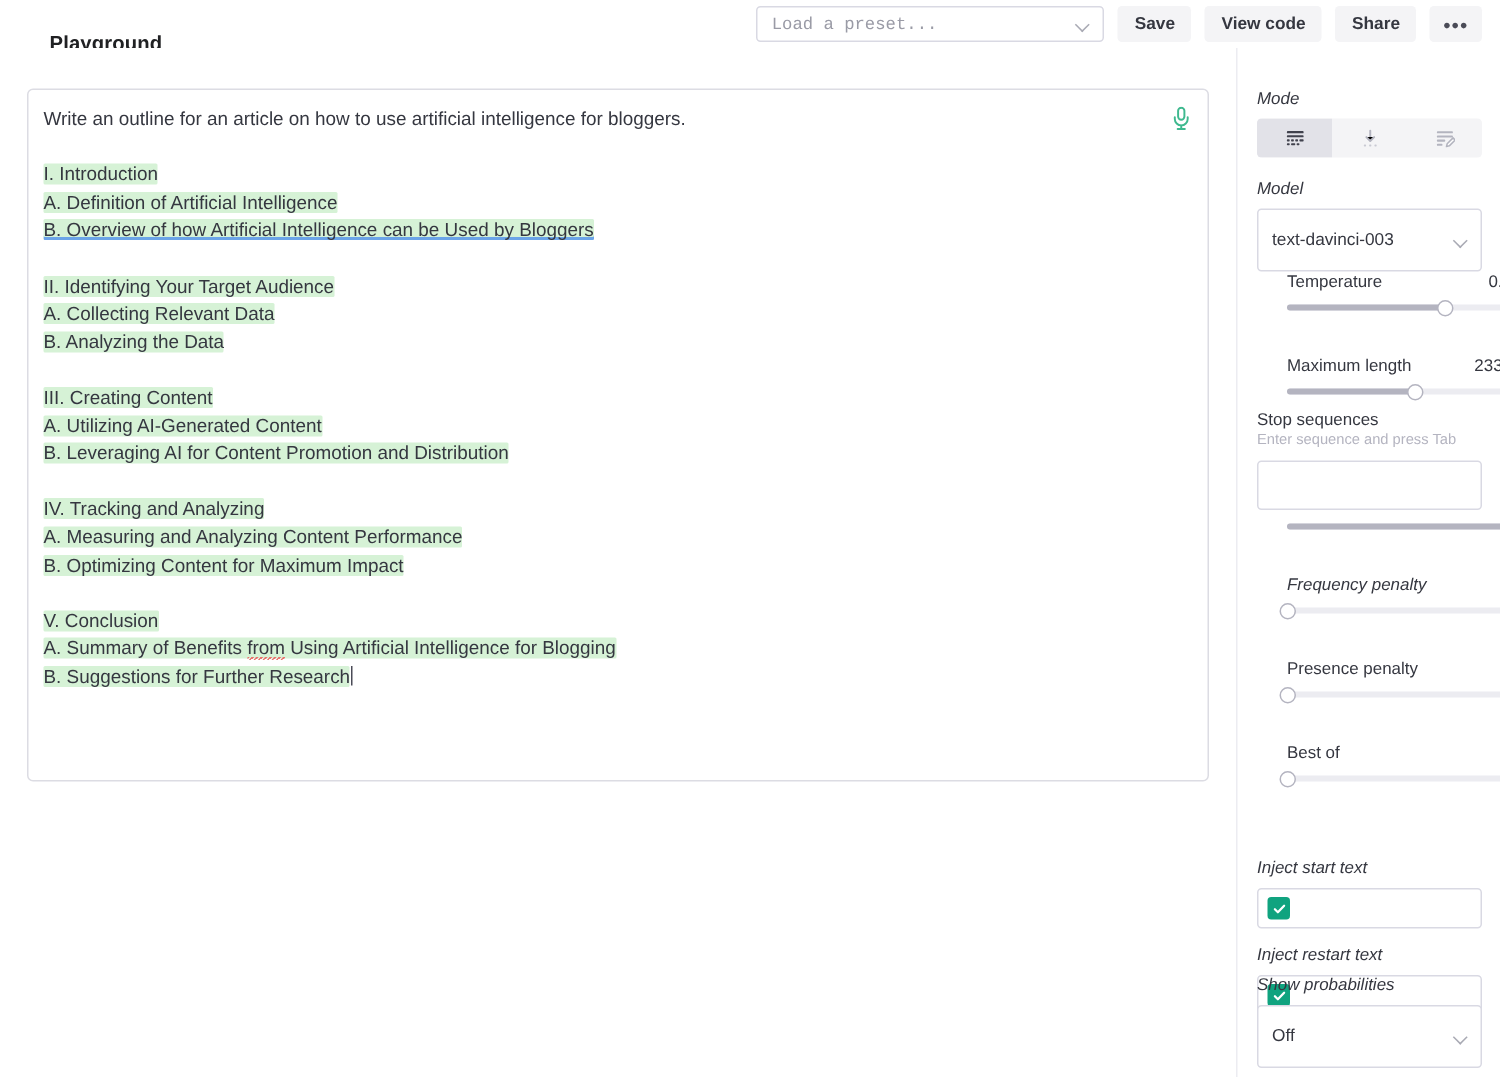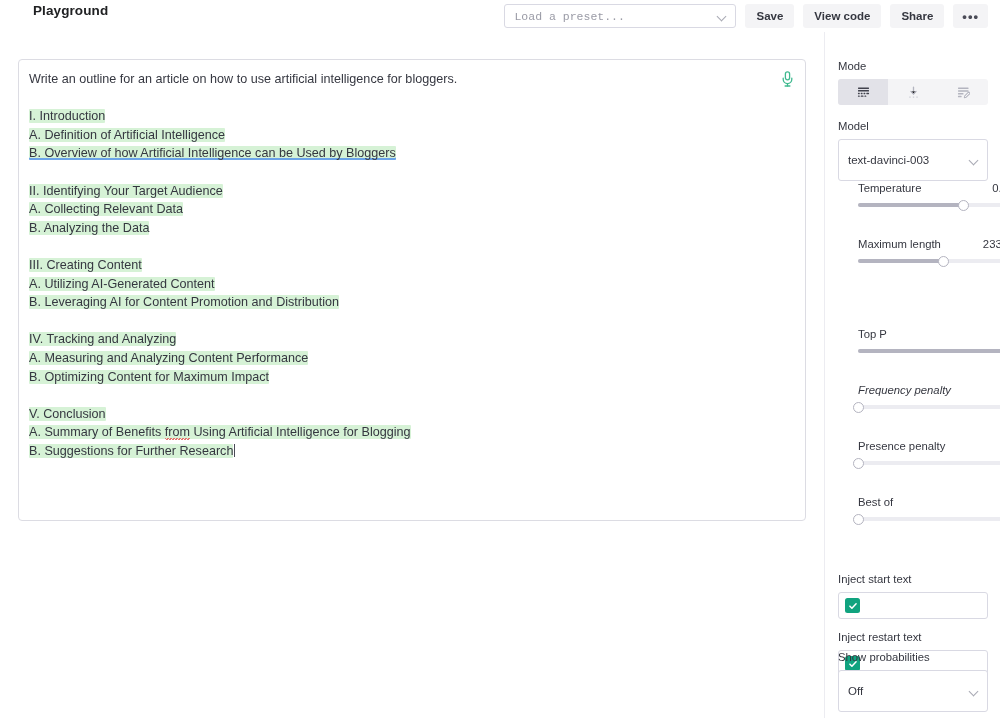--- a/index.html
+++ b/index.html
@@ -12,21 +12,21 @@
   }
   .app { position: relative; width: 1000px; height: 718px; overflow: hidden; background:#fff; }
 
   
   .header {
     position: absolute; left: 0; top: 0; width: 1000px; height: 32px;
     display: flex; align-items: center;
     background: #ffffff;
   }
   .header-title {
-    position: absolute; left: 18px; top: 3px;
+    position: absolute; left: 18px; top: 21px;
     font-size: 13.5px; font-weight: bold; color: #202123;
     letter-spacing: .1px;
     padding-left: 15px;
   }
   .header-right {
     position: absolute; right: 12px; top: 4px;
     display: flex; align-items: center; gap: 9px;
   }
   .preset-select {
     width: 232px; height: 24px;
@@ -117,20 +117,21 @@
   }
 
   
   .sidebar {
     position: absolute; left: 838px; top: 0px;
     width: 150px; height: 686px;
   }
   .s-label {
     font-size: 11.3px; color: #353740; margin-bottom: 7px;
     display: block;
+    font-style: italic;
   }
 
   
   .mode-block { position: absolute; top: 28px; left: 0; width: 150px; }
   .seg {
     display: flex; width: 150px; height: 26px;
     background: #f4f4f6; border-radius: 3px; overflow: hidden;
   }
   .seg-item {
     flex: 1; display: flex; align-items: center; justify-content: center;
@@ -361,20 +362,25 @@
               <span class="slider-name">Best of</span>
               <span class="slider-val">1</span>
             </div>
             <div class="track">
               <div class="fill" style="width:0%"></div>
               <div class="knob" style="left:0%"></div>
             </div>
           </div>
         </div>
 
+      <div class="stop-block">
+        <div class="stop-title">Stop sequences</div>
+        <div class="stop-sub">Enter sequence and press Tab</div>
+        <div class="stop-input"></div>
+      </div>
 
       <div class="check-block" style="top:541px;">
         <span class="s-label">Inject start text</span>
         <div class="check-field">
           <div class="cbox">
             <svg width="10" height="10" viewBox="0 0 12 12" aria-hidden="true">
               <path d="M2.3 6.2 4.7 8.6 9.7 3.4" stroke="#fff" stroke-width="1.8" fill="none" stroke-linecap="round" stroke-linejoin="round"></path>
             </svg>
           </div>
         </div>

